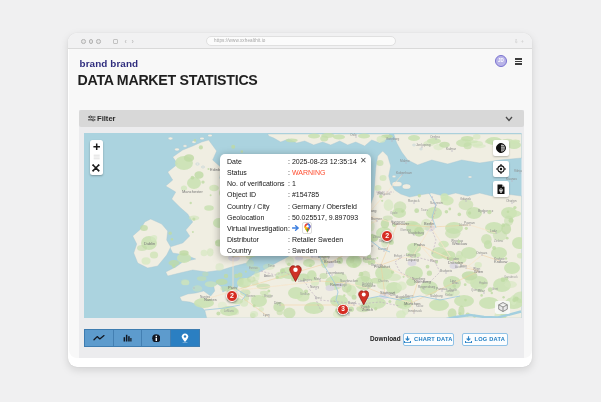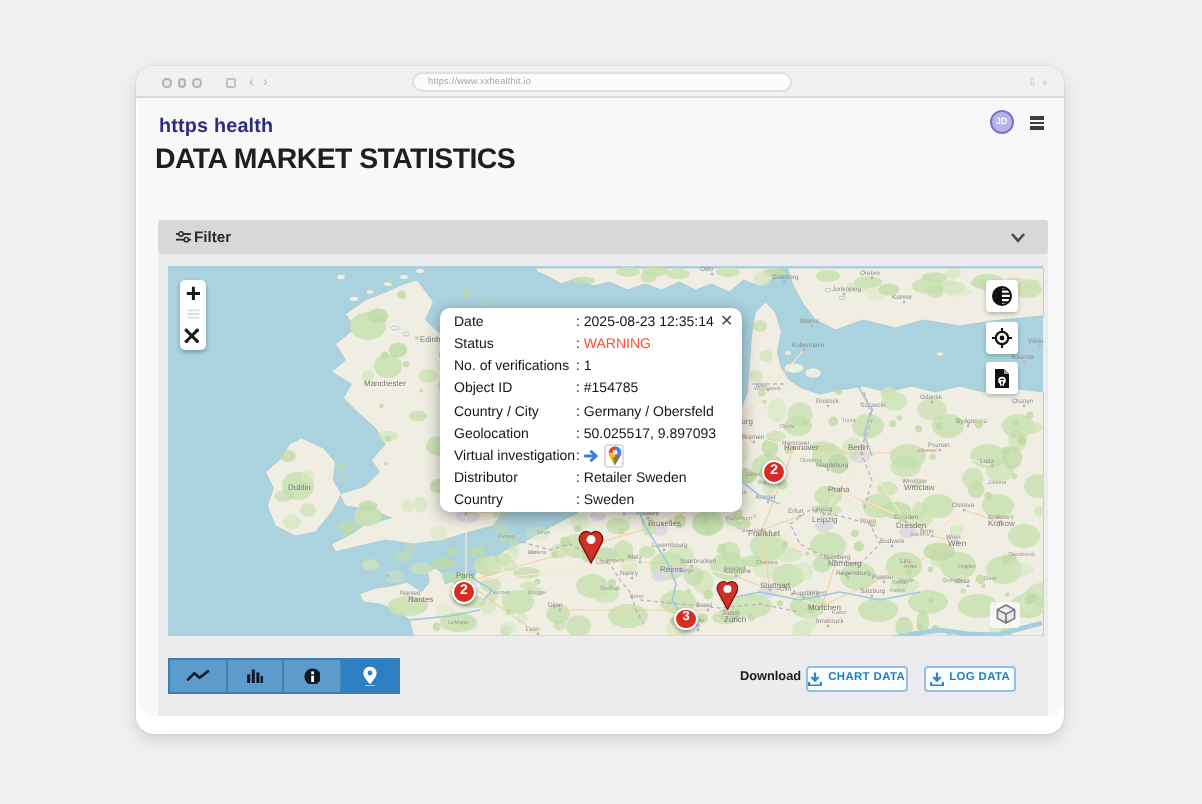--- a/index.html
+++ b/index.html
@@ -51,21 +51,21 @@
 <div class="dot" style="left:81.2px"></div>
 <div class="dot" style="left:88.8px"></div>
 <div class="dot" style="left:96.4px"></div>
 <div id="tabsq"></div>
 <div class="chev" style="left:124.5px">‹</div>
 <div class="chev" style="left:131.5px">›</div>
 <div id="urlpill"></div>
 <div id="urltext">https://www.xxhealthit.io</div>
 <div id="chromeR">⇩＋</div>
 
-<div id="brand">https health</div>
+<div id="brand">brand brand</div>
 <div id="avatar">JD</div>
 <div class="hline" style="top:58.2px"></div>
 <div class="hline" style="top:60.8px"></div>
 <div class="hline" style="top:63.4px"></div>
 <div id="h1">DATA MARKET STATISTICS</div>
 
 <div id="panel"></div>
 <div id="filterbar"></div>
 <svg class="abs" style="left:88px; top:115px" width="7.5" height="7" viewBox="0 0 9 8">
   <line x1="0" y1="2.2" x2="9" y2="2.2" stroke="#2b2b2b" stroke-width="1.1"></line>

